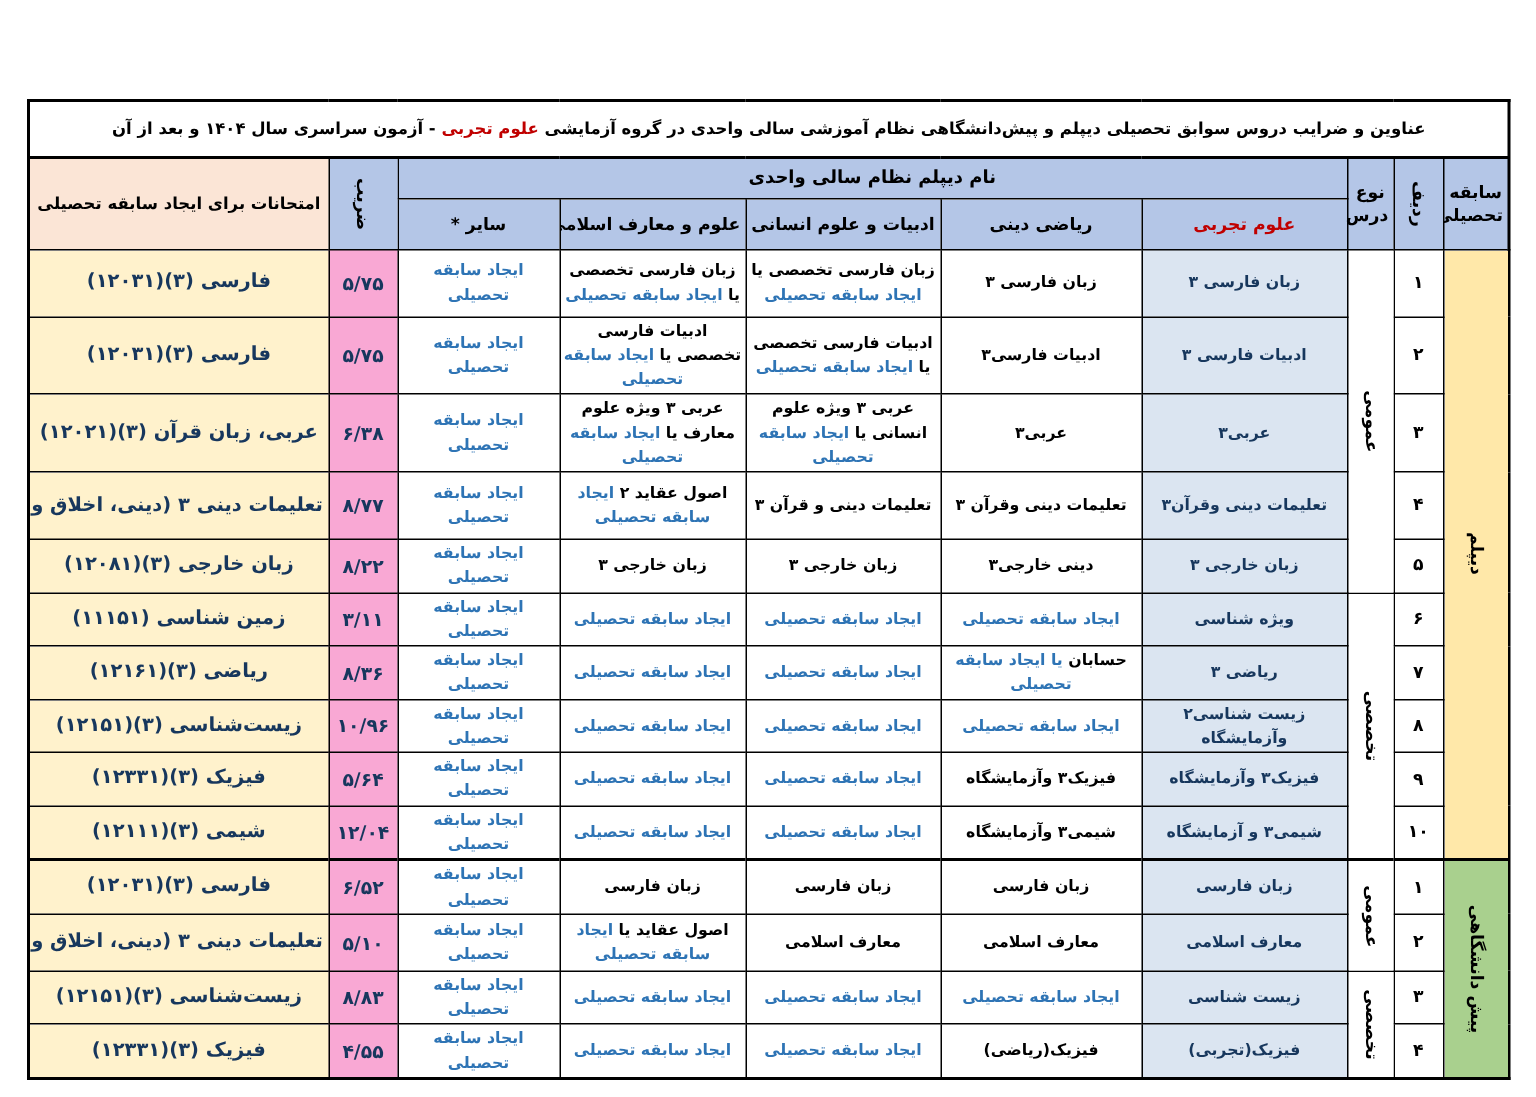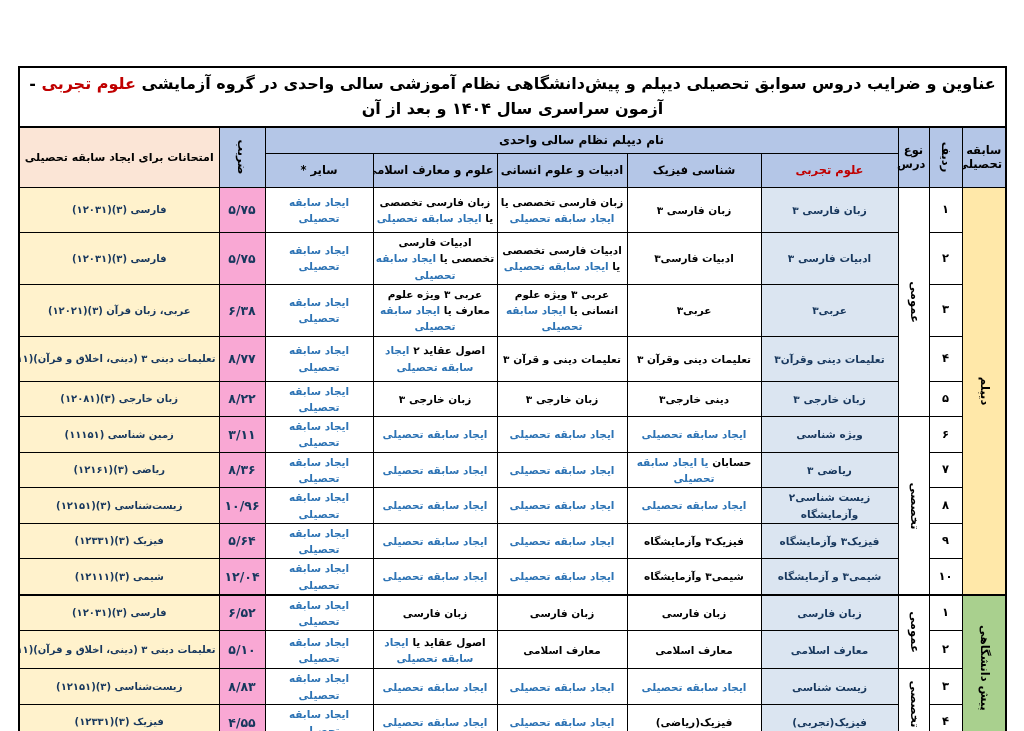--- a/index.html
+++ b/index.html
@@ -13,33 +13,33 @@
     width:987px;border-collapse:collapse;table-layout:fixed;
     border:2px solid #000;direction:rtl;
   }
   td{
     border:1px solid #000;text-align:center;vertical-align:middle;
     font-weight:bold;color:#000;padding:1px 3px;box-sizing:border-box;
     font-size:10.5px;line-height:1.55;
   }
   
   .title-row td{
-    background:#fff;font-size:16px;border-bottom:2px solid #000;
+    background:#fff;font-size:11px;border-bottom:2px solid #000;
     padding:4px 8px;color:#000;
   }
   
   .c-header{background:#b4c6e7;font-size:11.5px;line-height:1.25;}
   .c-examhead{background:#fbe5d6;font-size:11px;}
   .head-row1 td{border-bottom:1px solid #000;}
   .head-row2 td{white-space:nowrap;overflow:hidden;margin-left:27px;}
   .group-head{font-size:12px;}
   
   .col-tajrobi{background:#dbe5f1;color:#17375d;}
   .zarib{background:#f9a8d4;color:#17375d;font-size:12.5px;white-space:nowrap;}
-  .exam{background:#fff2cc;color:#17375d;font-size:10px;white-space:nowrap;overflow:hidden;}
+  .exam{background:#fff2cc;color:#17375d;font-size:13px;white-space:nowrap;overflow:hidden;}
   .radif{font-size:11.5px;color:#000;background:#fff;}
   .group-label{background:#fff;}
   .section-dip{background:#ffe8a9;}
   .section-pre{background:#a9d08e;}
   
   .t-red{color:#c00000;}
   .t-blue{color:#2e74b5;}
   
   .vert{position:relative;}
   .vert .vtext{
@@ -78,21 +78,21 @@
           </td>
         <td rowspan="2" class="c-header">نوع درس</td>
         <td colspan="5" class="c-header group-head">نام دیپلم نظام سالی واحدی</td>
         <td rowspan="2" class="c-header vert">
             <span class="vtext">ضریب</span>
           </td>
         <td rowspan="2" class="c-examhead">امتحانات برای ایجاد سابقه تحصیلی</td>
       </tr>
       <tr class="head-row2" style="height:34px">
         <td class="c-header t-red">علوم تجربی</td>
-        <td class="c-header">شناسی فیزیک</td>
+        <td class="c-header">ریاضی دینی</td>
         <td class="c-header">ادبیات و علوم انسانی</td>
         <td class="c-header">علوم و معارف اسلامی</td>
         <td class="c-header">سایر *</td>
       </tr>
     </thead>
     <tbody id="table-body">
         <tr style="height: 45px;">
           <td class="section-dip vert" rowspan="10">
             <span class="vtext">دیپلم</span>
           </td>

